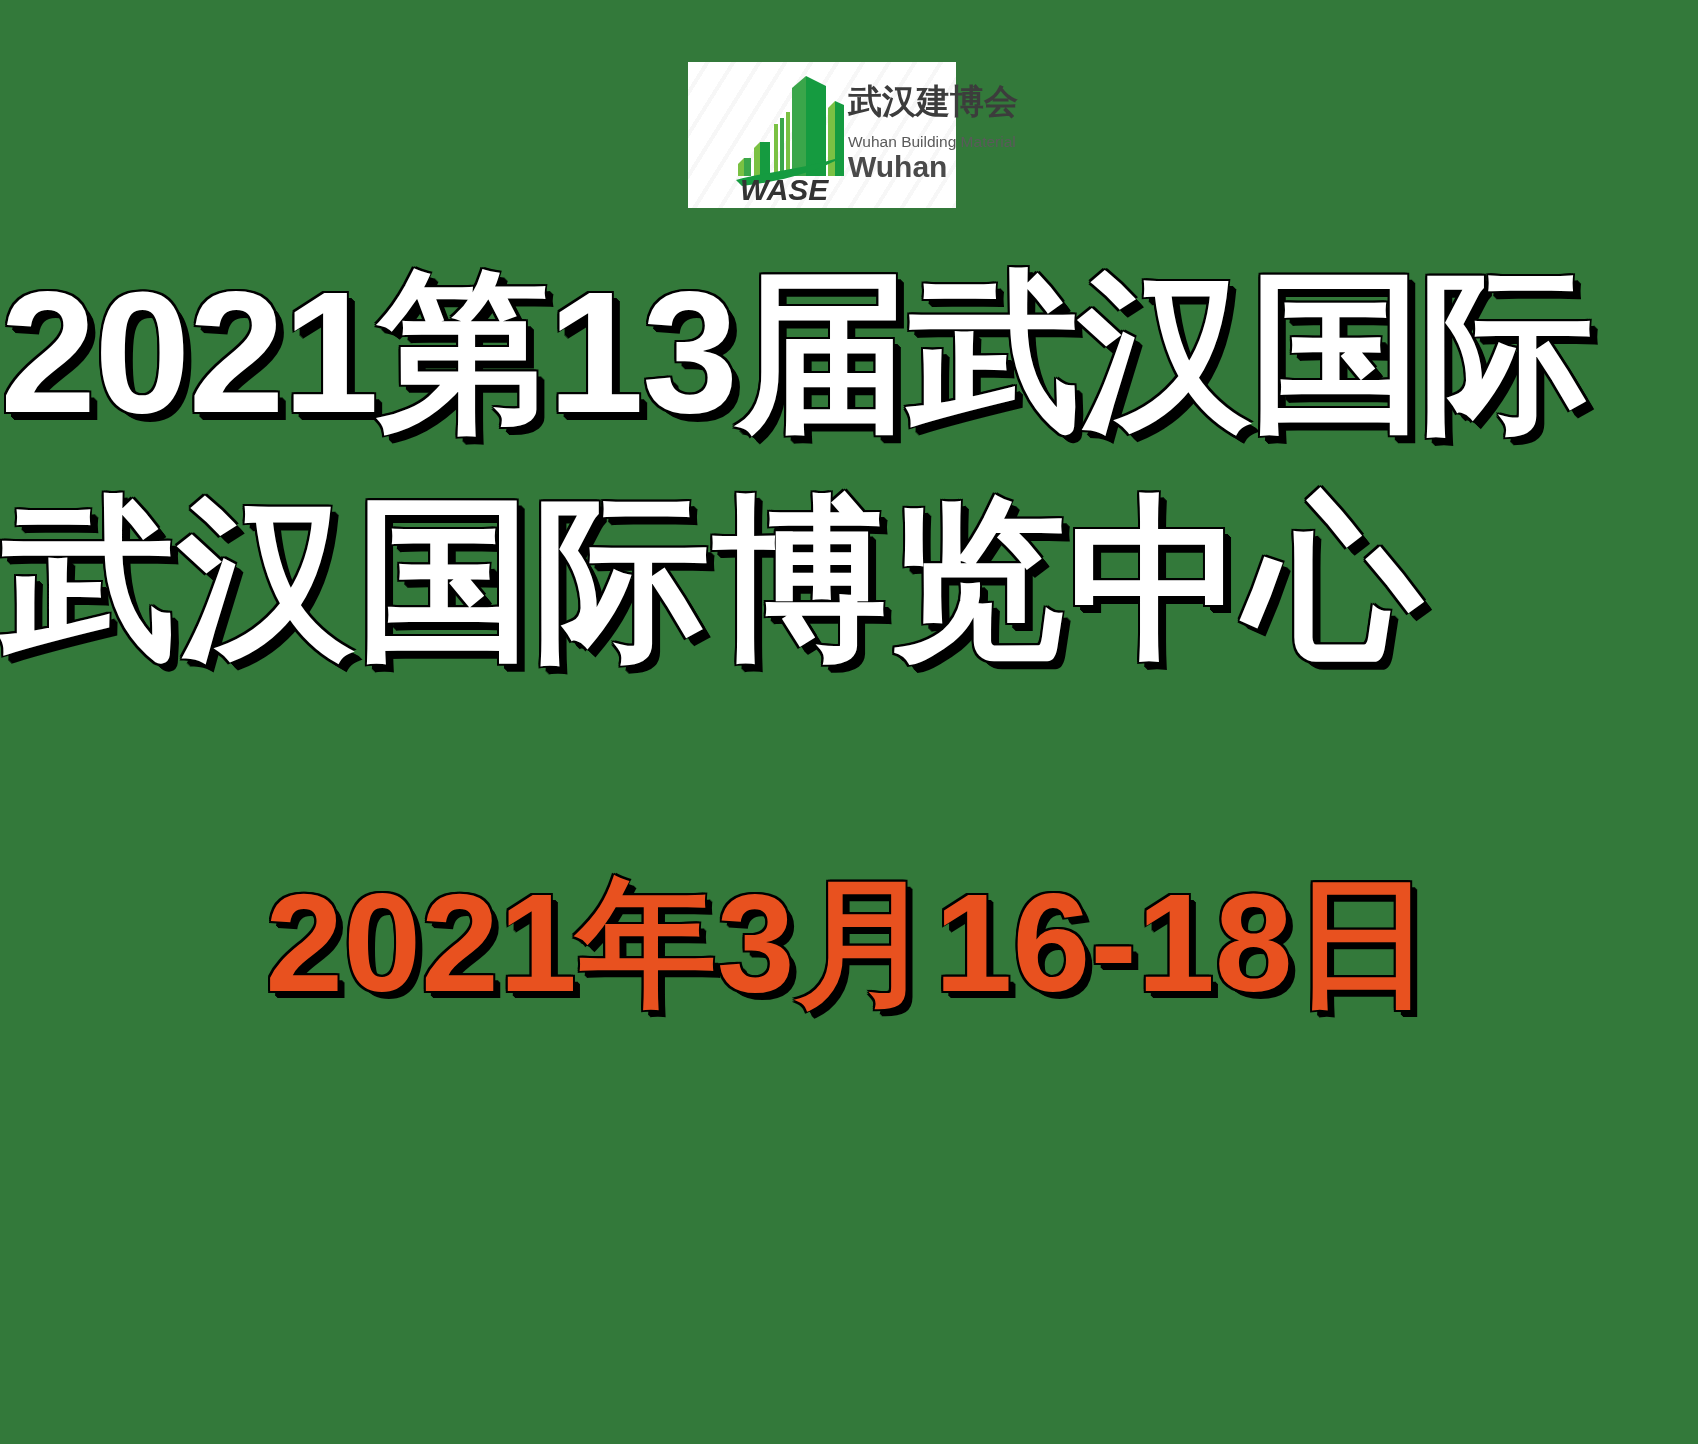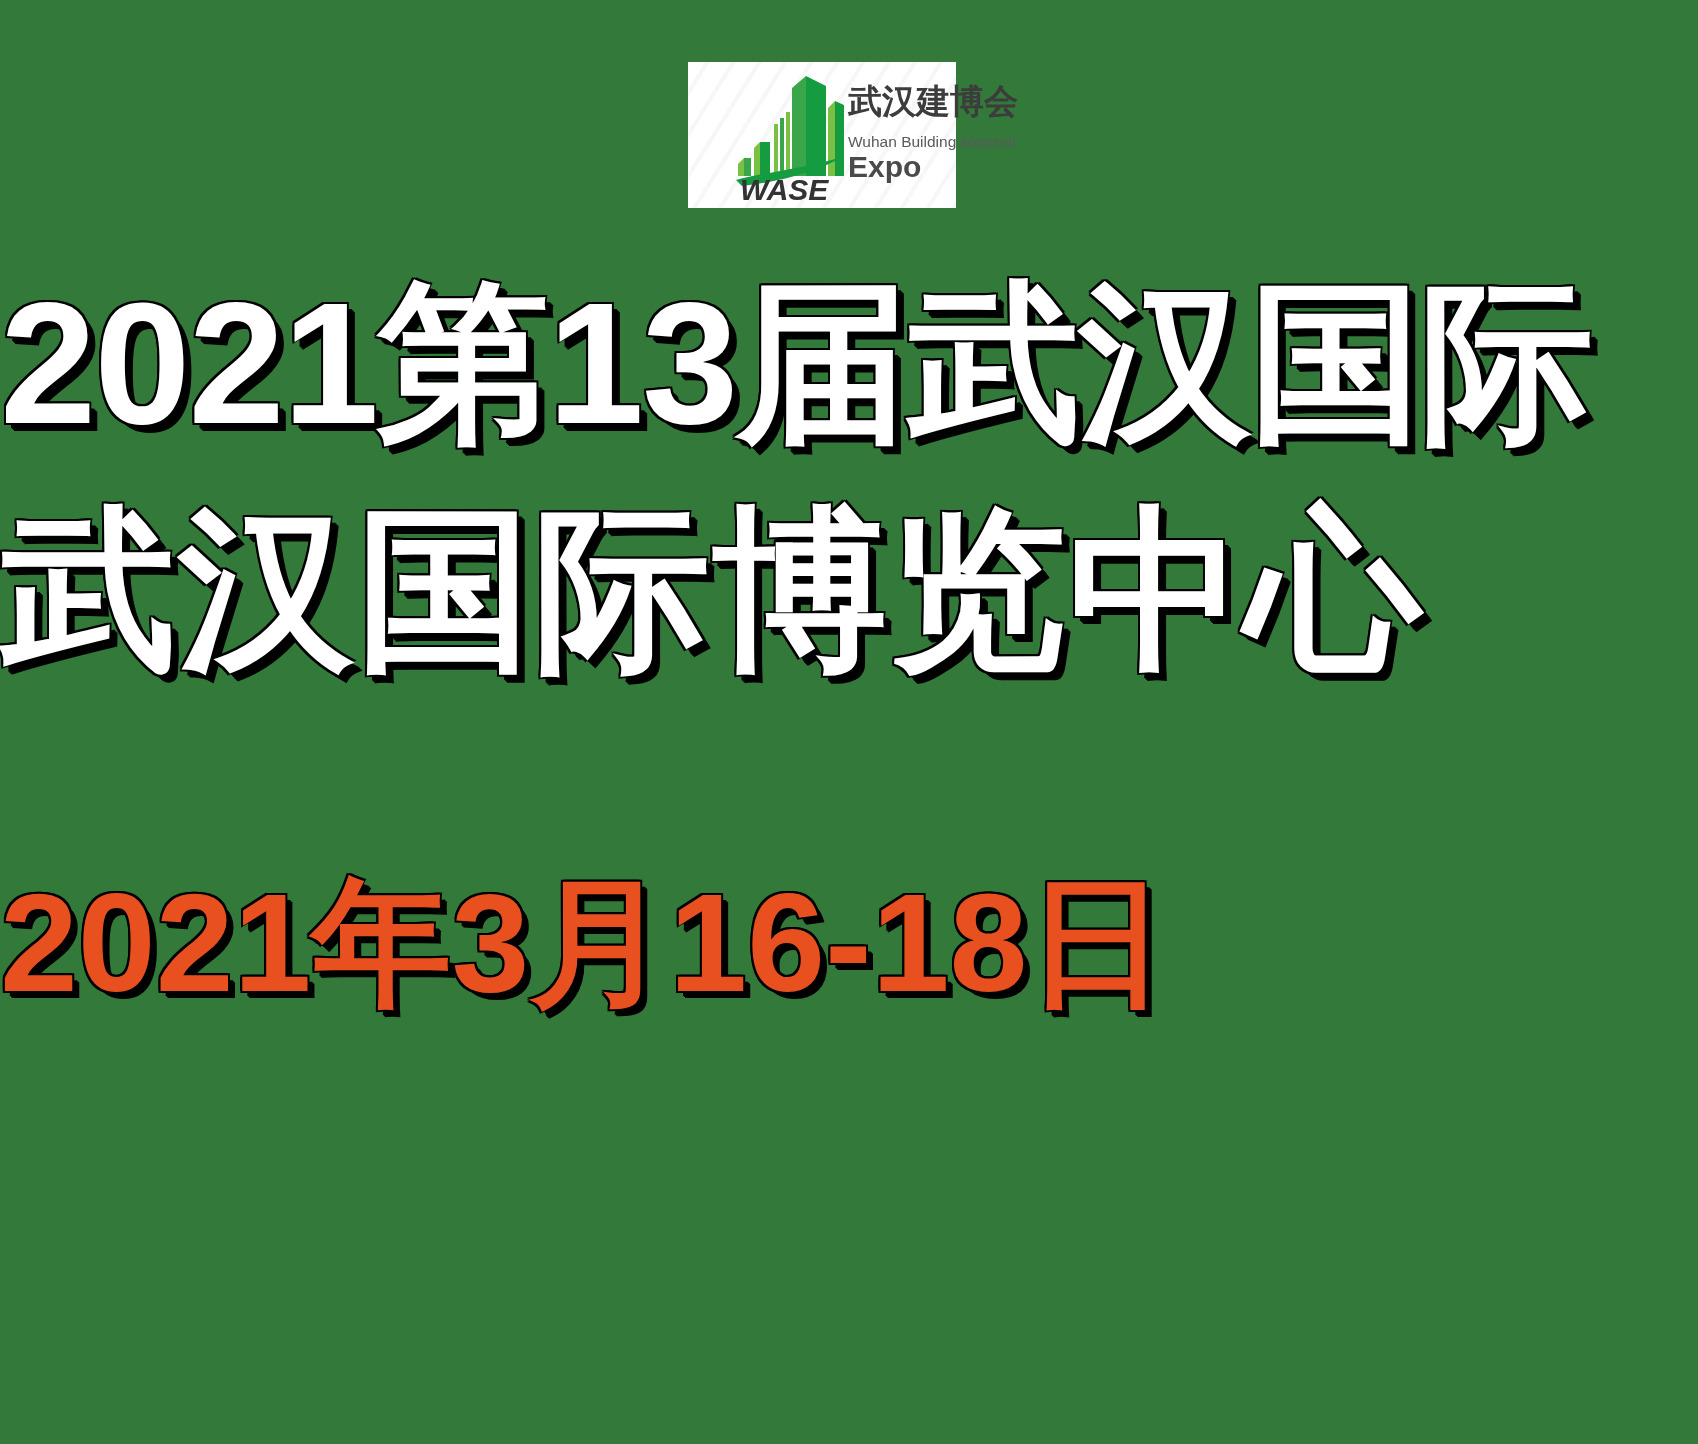--- a/index.html
+++ b/index.html
@@ -68,21 +68,21 @@
     font-weight: 600;
     color: #4a4a4a;
     margin-top: 3px;
     white-space: nowrap;
   }
 
   
   .headline {
     position: absolute;
     left: 0;
-    top: 251px;
+    top: 240px;
     width: 1345px;
     text-align: center;
   }
   .headline .line {
     color: #ffffff;
     font-weight: 700;
     font-size: 173px;
     line-height: 1.30;
     letter-spacing: -2px;
     white-space: nowrap;
@@ -101,20 +101,21 @@
     font-size: 176px;
     letter-spacing: 2px;
   }
 
   
   .info {
     position: absolute;
     left: 0;
     top: 852px;
     width: 1698px;
+    text-align: center;
   }
   .info .line {
     color: #e8511f;
     font-weight: 700;
     font-size: 140px;
     line-height: 1.30;
     letter-spacing: 0px;
     white-space: nowrap;
     text-shadow:
        5px 5px 0 #000,
@@ -158,21 +159,21 @@
 
         <path d="M2,112 C30,104 78,100 110,88 C84,104 44,114 8,118 Z" fill="#159b40"></path>
 
         <text x="6" y="132" font-family="'Liberation Sans', sans-serif" font-size="30" font-weight="700" font-style="italic" fill="#333333">WASE</text>
       </svg>
     </div>
 
     <div class="logo-text">
       <div class="logo-cn">武汉建博会</div>
       <div class="logo-en1">Wuhan Building Material</div>
-      <div class="logo-en2">Expo</div>
+      <div class="logo-en2">Wuhan</div>
     </div>
   </div>
 
   <div class="headline">
     <div class="line l1">2021第13届武汉国际</div>
     <div class="line l2">武汉国际博览中心</div>
   </div>
 
   <div class="info">
     <div class="line date">2021年3月16-18日</div>

